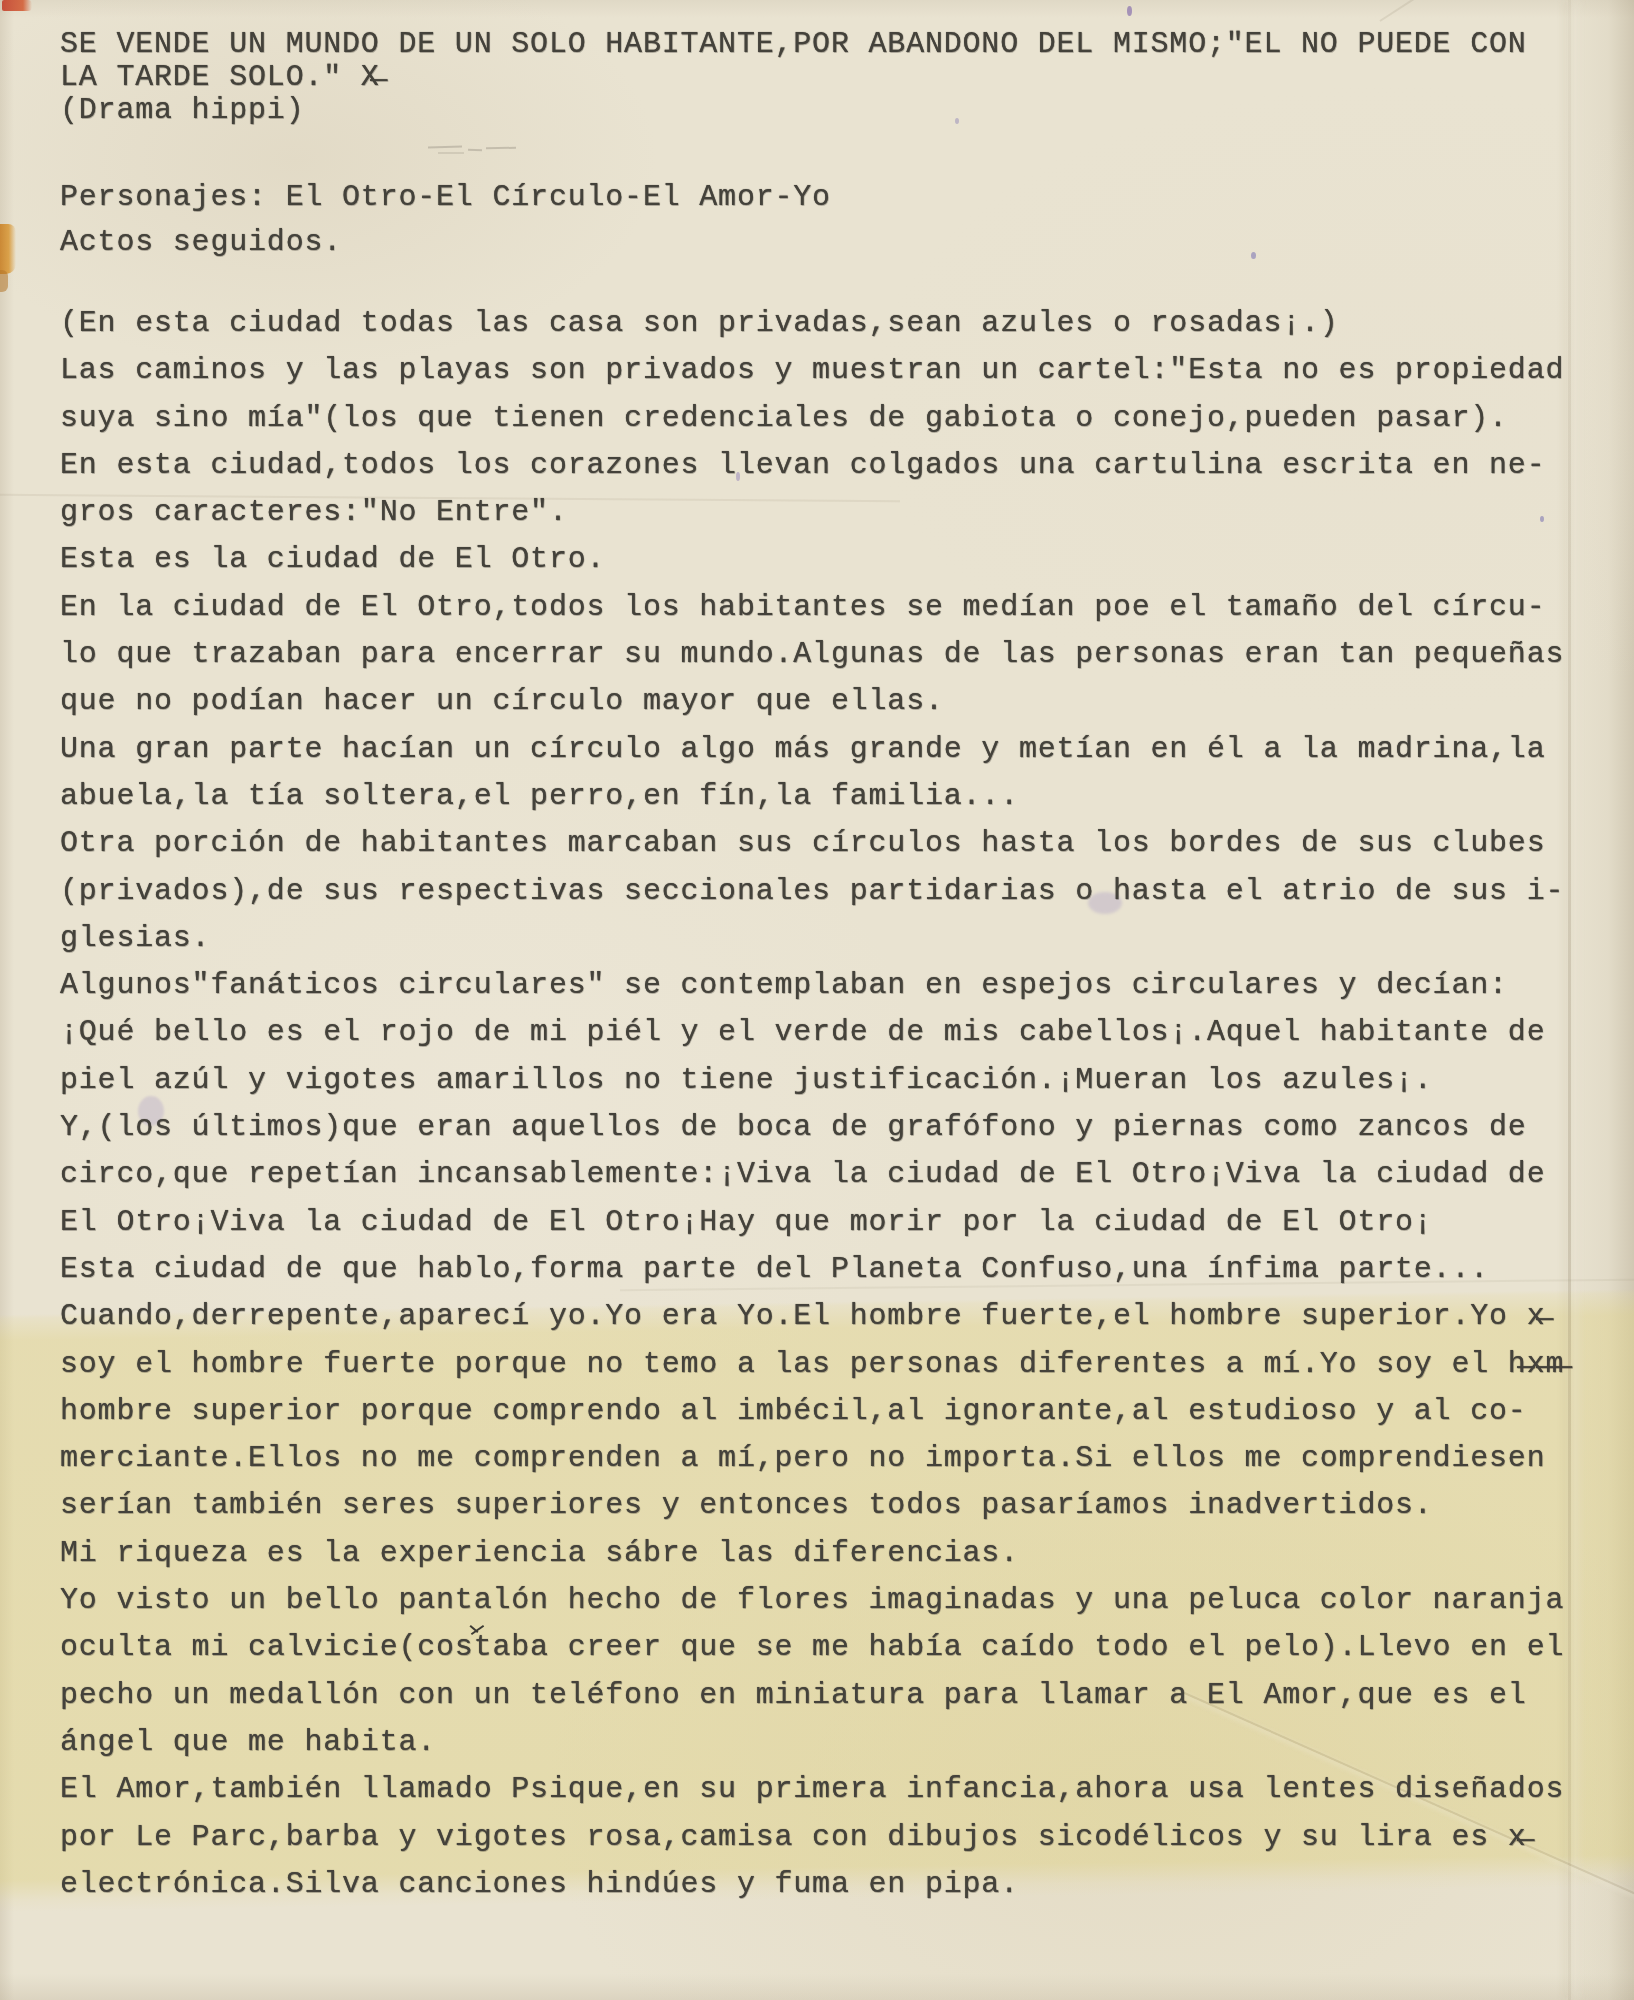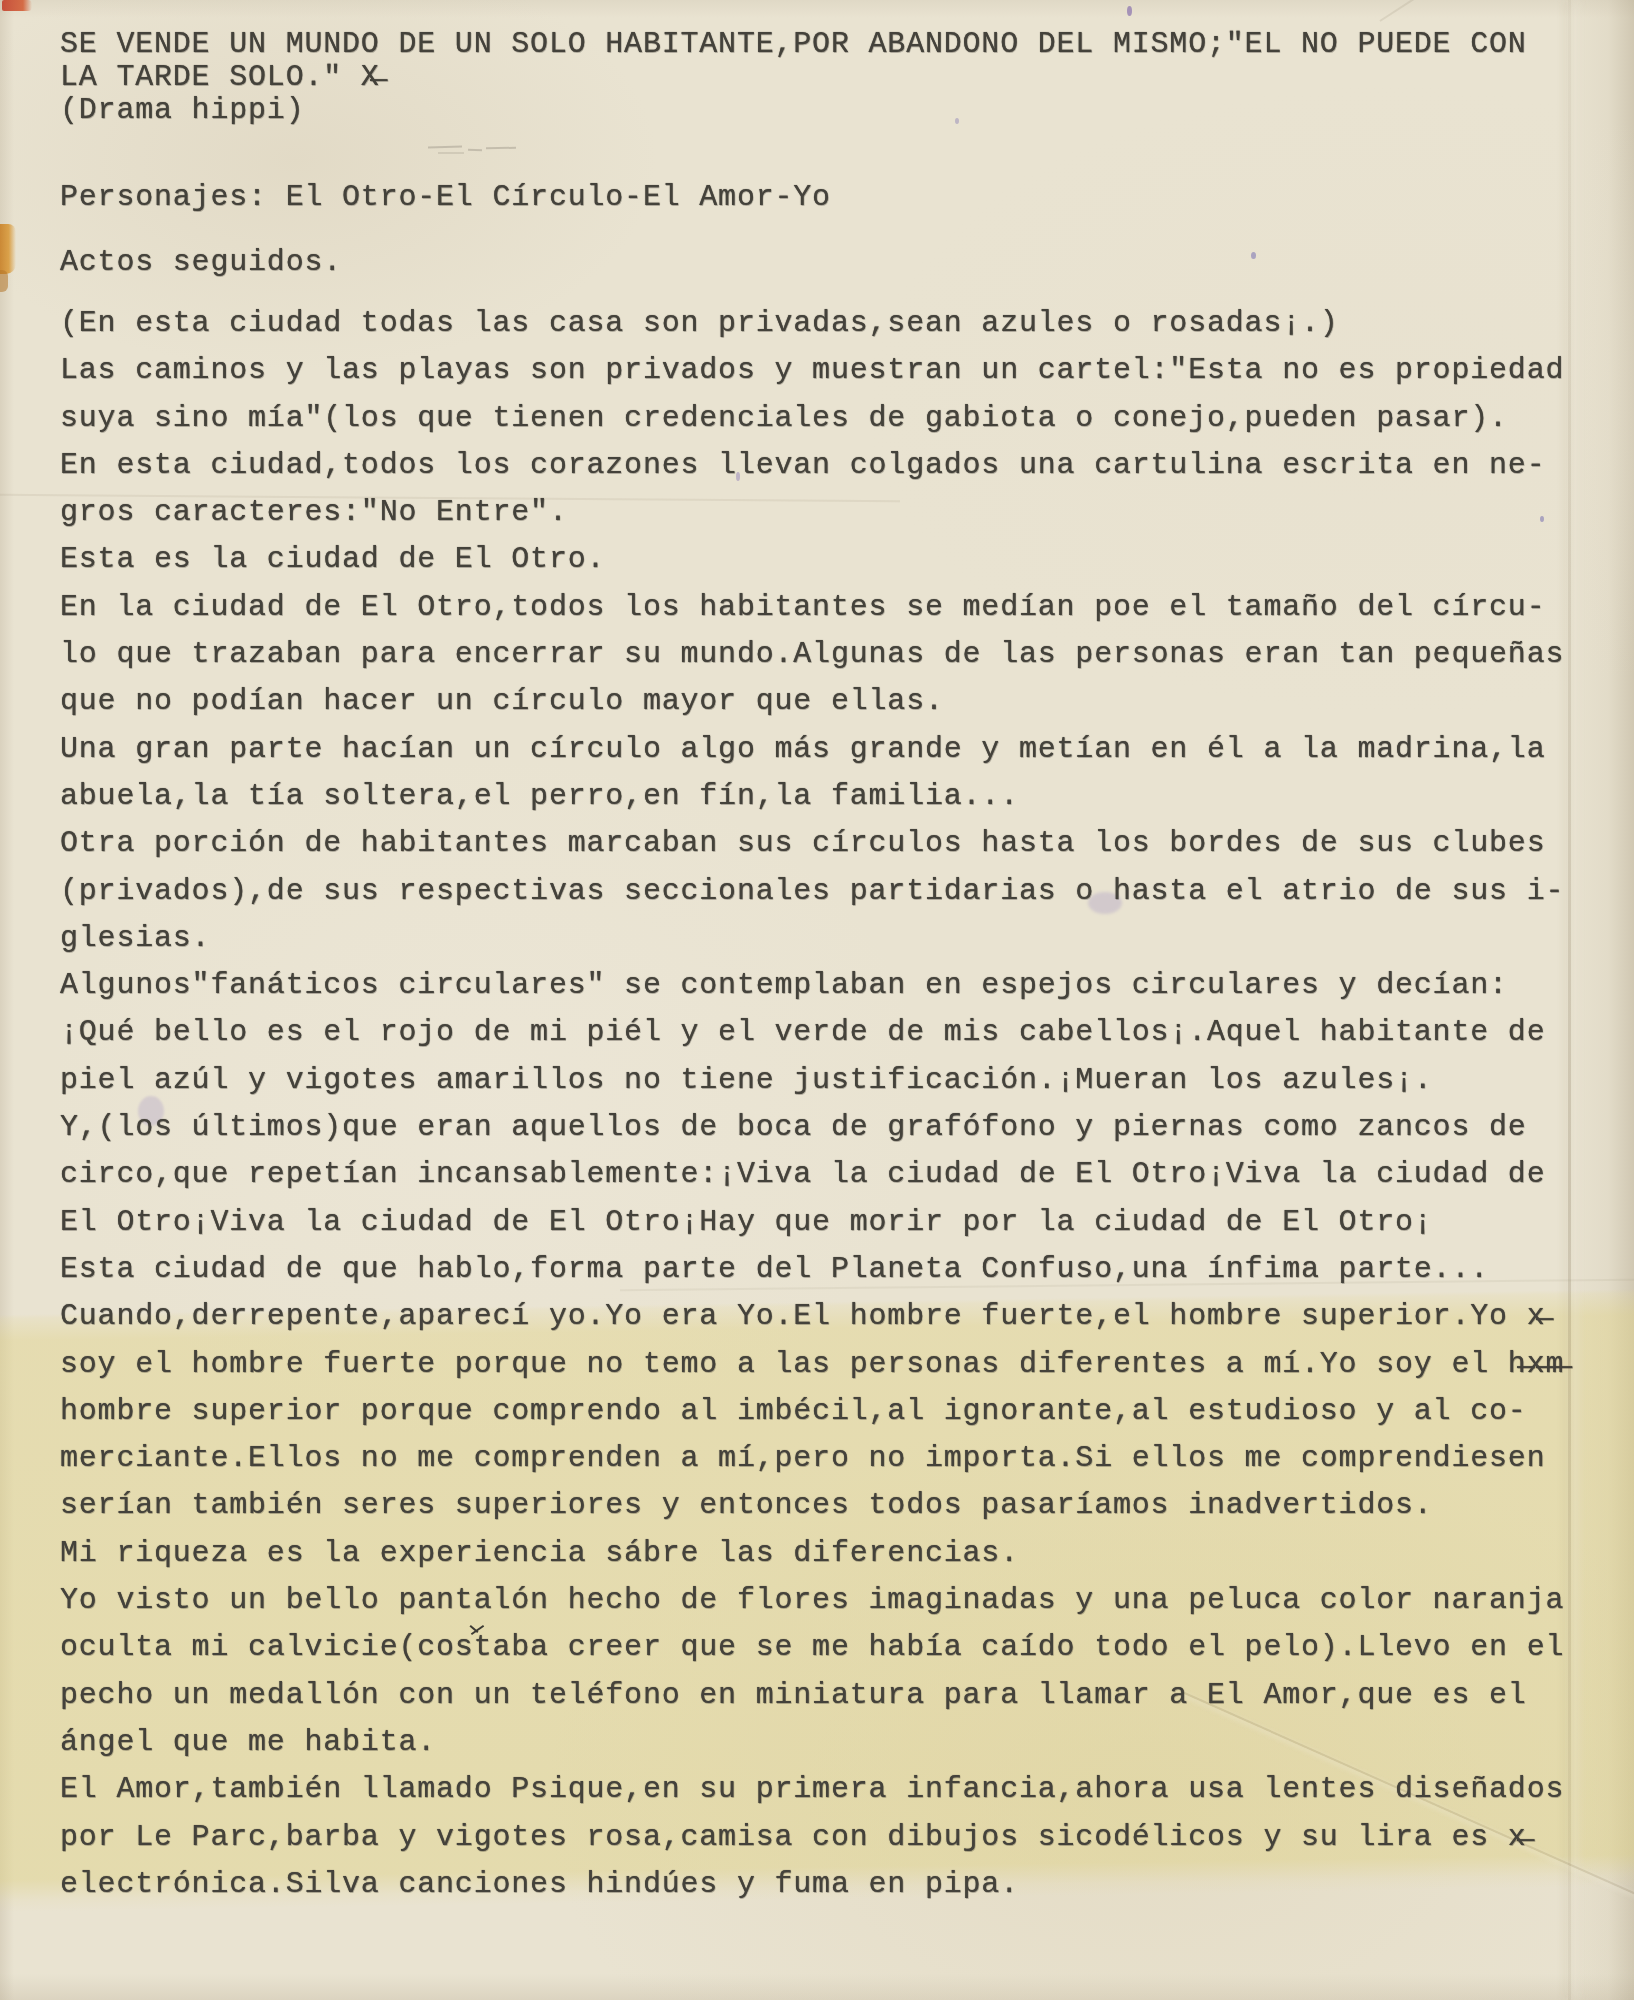--- a/index.html
+++ b/index.html
@@ -81,21 +81,21 @@
   .tx{
     position:absolute;left:60px;
     color:#44423b;
     font-size:30px;
     letter-spacing:0.8px;
     white-space:pre;
     text-shadow:0 0 1px rgba(62,58,50,0.8), 0.6px 0.6px 0 rgba(62,58,50,0.28);
   }
   .header-block{top:28px;line-height:33px;}
   .personajes-line{top:180px;}
-  .actos-line{top:245px;}
+  .actos-line{top:225px;}
   .body-block{top:300px;line-height:47.3px;}
   .line{min-height:1em;}
 </style>
 </head>
 <body>
 
 <div class="paper">
 
   <div class="stain corner-red"></div>
   <div class="stain edge-orange"></div>

